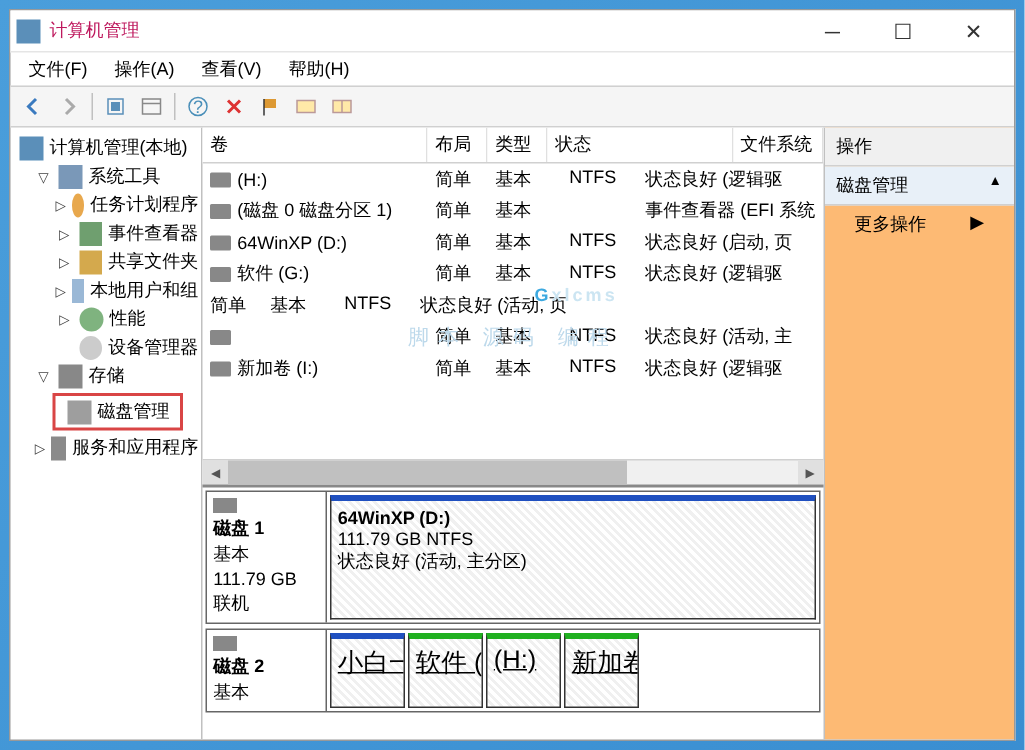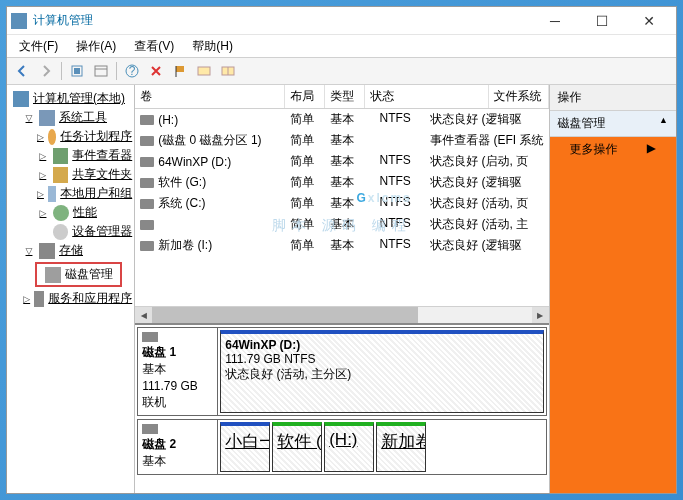--- a/index.html
+++ b/index.html
@@ -1,31 +1,31 @@
 <!DOCTYPE html>
 <html><head>
 <meta charset="utf-8">
 <style>
 * { margin: 0; padding: 0; box-sizing: border-box; font-family: "Microsoft YaHei", "SimSun", sans-serif; font-size: 12px; }
 body { background: linear-gradient(135deg, #4a9edb, #3a8ed1); width: 683px; height: 500px; padding: 6px; }
 .window { background: #fff; border: 1px solid #999; width: 100%; height: 100%; display: flex; flex-direction: column; }
 .titlebar { height: 28px; display: flex; align-items: center; padding: 0 4px; background: #fff; border-bottom: 1px solid #e5e5e5; }
 .titlebar-icon { width: 16px; height: 16px; background: #5b8fb9; margin-right: 6px; }
-.titlebar-text { flex: 1; color: #0369a1; }
+.titlebar-text { flex: 1; color: #be185d; }
 .titlebar-btns { display: flex; gap: 1px; }
 .tbtn { width: 46px; height: 26px; display: flex; align-items: center; justify-content: center; color: #333; font-size: 14px; cursor: pointer; }
 .menubar { height: 22px; display: flex; align-items: center; padding: 0 4px; gap: 2px; }
 .mitem { padding: 2px 8px; cursor: pointer; }
 .toolbar { height: 28px; display: flex; align-items: center; padding: 0 4px; gap: 2px; border-top: 1px solid #d0d0d0; border-bottom: 1px solid #d0d0d0; background: #f5f5f5; }
 .tbicon { width: 22px; height: 22px; display: flex; align-items: center; justify-content: center; cursor: pointer; }
 .tbicon svg { width: 16px; height: 16px; }
 .tsep { width: 1px; height: 18px; background: #c0c0c0; margin: 0 2px; }
 .main { flex: 1; display: flex; overflow: hidden; }
 .tree-pane { width: 172px; border-right: 1px solid #c0c0c0; overflow: auto; padding: 4px 0; }
-.tree-item { display: flex; align-items: center; padding: 1px 2px; cursor: pointer; white-space: nowrap; text-decoration: underline; }
+.tree-item { display: flex; align-items: center; padding: 1px 2px; cursor: pointer; white-space: nowrap; }
 .tree-item.indent1 { padding-left: 16px; }
 .tree-item.indent2 { padding-left: 30px; }
 .expander { width: 12px; height: 12px; display: inline-flex; align-items: center; justify-content: center; color: #444; font-size: 9px; }
 .ticon { width: 16px; height: 16px; margin: 0 4px; display: inline-flex; align-items: center; justify-content: center; }
 .ticon.box { background: #5b8fb9; }
 .ticon.tools { background: #7a98b8; }
 .ticon.clock { background: #e8a84d; border-radius: 50%; }
 .ticon.ev { background: #6f9f6f; }
 .ticon.shared { background: #d4a94d; }
 .ticon.users { background: #9ab8d6; }
@@ -72,21 +72,21 @@
 .part.green { border-top-color: #20b020; }
 .part.small { flex: 0 0 50px; font-size: 17px; white-space: nowrap; overflow: hidden; text-decoration: underline; }
 .legend { display: flex; flex-wrap: wrap; gap: 6px; padding: 3px; font-size: 11px; }
 .leg-item { display: flex; align-items: center; gap: 3px; }
 .leg-sw { width: 10px; height: 10px; }
 .leg-sw.black { background: #000; }
 .leg-sw.blue { background: #2050c0; }
 .leg-sw.teal { background: #208080; }
 .leg-sw.green { background: #20b020; }
 .leg-sw.navy { background: #203090; }
-.action-pane { width: 170px; background: #f97316; }
+.action-pane { width: 170px; background: #fdba74; }
 .ap-header { background: #f0f0f0; padding: 4px 8px; border-bottom: 1px solid #d0d0d0; }
 .ap-section { background: #e8f0f8; padding: 4px 8px; display: flex; justify-content: space-between; border-bottom: 1px solid #d0d0d0; }
 .ap-section .arrow { font-size: 9px; }
 .ap-item { padding: 4px 20px; cursor: pointer; display: flex; justify-content: space-between; }
 </style>
 </head>
 <body>
 
 <div class="window">
   <div class="titlebar">
@@ -259,24 +259,20 @@
               <div class="vr-cell c0">
                 <span class="vicon"></span>
                 <span>软件 (G:)</span>
               </div>
               <div class="vr-cell c1">简单</div>
               <div class="vr-cell c2">基本</div>
               <div class="vr-cell c3">NTFS</div>
               <div class="vr-cell c4">状态良好 (逻辑驱</div>
             </div>
             <div class="vol-row">
-              <div class="vr-cell c0">
-                <span class="vicon"></span>
-                <span>系统 (C:)</span>
-              </div>
               <div class="vr-cell c1">简单</div>
               <div class="vr-cell c2">基本</div>
               <div class="vr-cell c3">NTFS</div>
               <div class="vr-cell c4">状态良好 (活动, 页</div>
             </div>
             <div class="vol-row">
               <div class="vr-cell c0">
                 <span class="vicon"></span>
               </div>
               <div class="vr-cell c1">简单</div>

